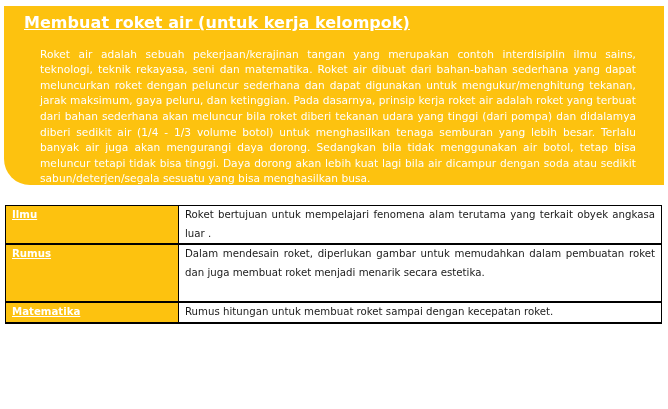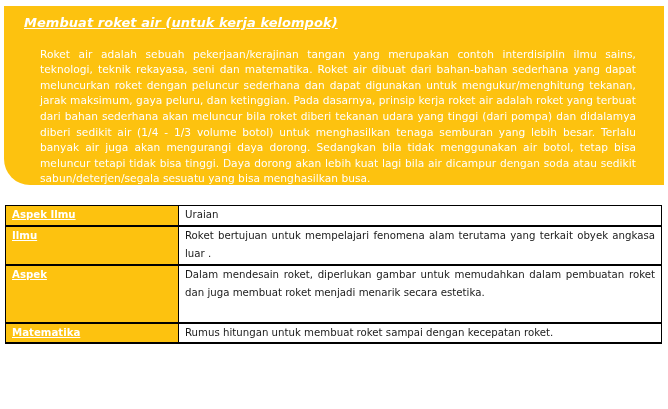--- a/index.html
+++ b/index.html
@@ -13,22 +13,21 @@
       border-bottom-left-radius: 26px;
       box-sizing: border-box;
       padding: 9px 10px 0 20px;
       color: #ffffff;
       font-size: 10.6px;
       line-height: 15.6px;
       letter-spacing: 0.05px;
     }
     .info-title {
       font-weight: bold; text-decoration: underline; display: block;
-      font-size: 13px;
-      font-style: italic;
+      font-size: 16px;
     }
     .info-body { text-align: justify; margin: 16px; padding-right: 2px; }
 
     table.aspects {
       position: absolute; left: 5px; top: 205px;
       width: 657px;
       border-collapse: collapse;
       font-size: 10.2px;
       color: #1a1a1a;
     }
@@ -65,30 +64,26 @@
 </head>
 <body>
 
 <div class="info-box">
   <span class="info-title">Membuat roket air (untuk kerja kelompok)</span>
   <p class="info-body">Roket air adalah sebuah pekerjaan/kerajinan tangan yang merupakan contoh interdisiplin ilmu sains, teknologi, teknik rekayasa, seni dan matematika. Roket air dibuat dari bahan-bahan sederhana yang dapat  meluncurkan roket dengan peluncur sederhana dan dapat digunakan untuk mengukur/menghitung tekanan, jarak maksimum, gaya peluru, dan ketinggian. Pada dasarnya, prinsip kerja roket air adalah roket yang terbuat dari bahan sederhana akan meluncur bila roket diberi tekanan udara yang tinggi (dari pompa) dan didalamya diberi sedikit air (1/4 - 1/3 volume botol) untuk menghasilkan tenaga semburan yang lebih besar. Terlalu banyak air juga akan mengurangi daya dorong. Sedangkan bila tidak menggunakan air botol, tetap bisa meluncur tetapi tidak bisa tinggi. Daya dorong akan lebih kuat lagi bila air dicampur dengan soda atau sedikit sabun/deterjen/segala sesuatu yang bisa menghasilkan busa.</p>
 </div>
 
 <table class="aspects">
   <tbody>
-      <tr class="r-header">
-    <td class="aspect">Aspek Ilmu</td>
-    <td class="desc">Uraian</td>
-  </tr>
   <tr class="r-sains">
     <td class="aspect">Ilmu </td>
     <td class="desc">Roket bertujuan untuk mempelajari fenomena alam terutama yang terkait obyek angkasa luar .</td>
   </tr>
   <tr class="r-seni">
-    <td class="aspect">Aspek</td>
+    <td class="aspect">Rumus</td>
     <td class="desc">Dalam mendesain roket, diperlukan gambar untuk memudahkan dalam pembuatan roket  dan juga membuat roket menjadi menarik secara estetika.</td>
   </tr>
   <tr class="r-mat">
     <td class="aspect">Matematika</td>
     <td class="desc">Rumus hitungan untuk membuat roket sampai dengan kecepatan roket.</td>
   </tr>
 </tbody>
   </table>
 
 </body></html>

